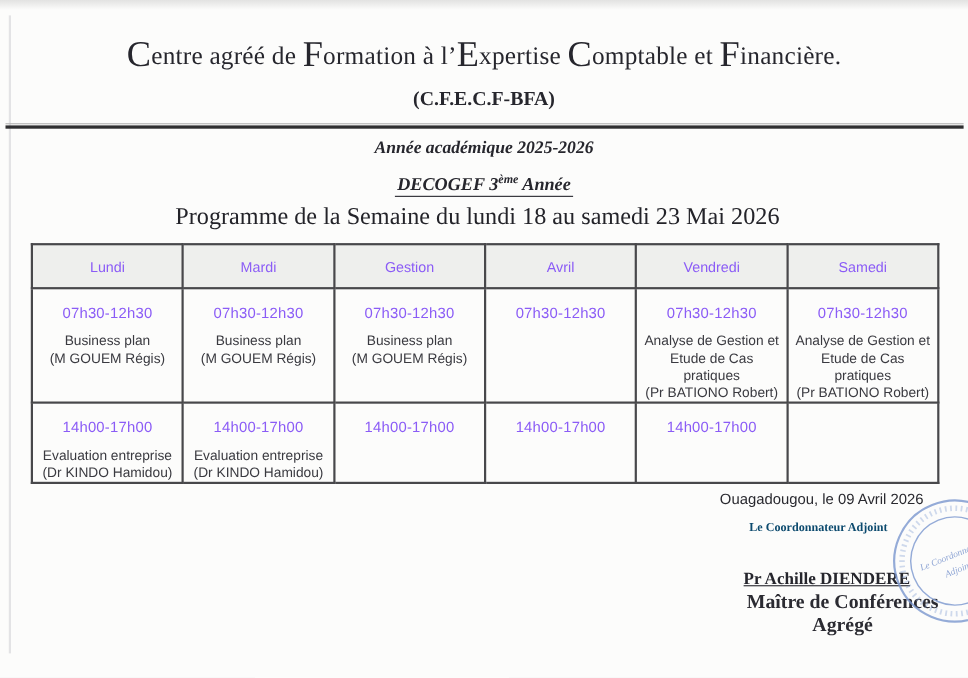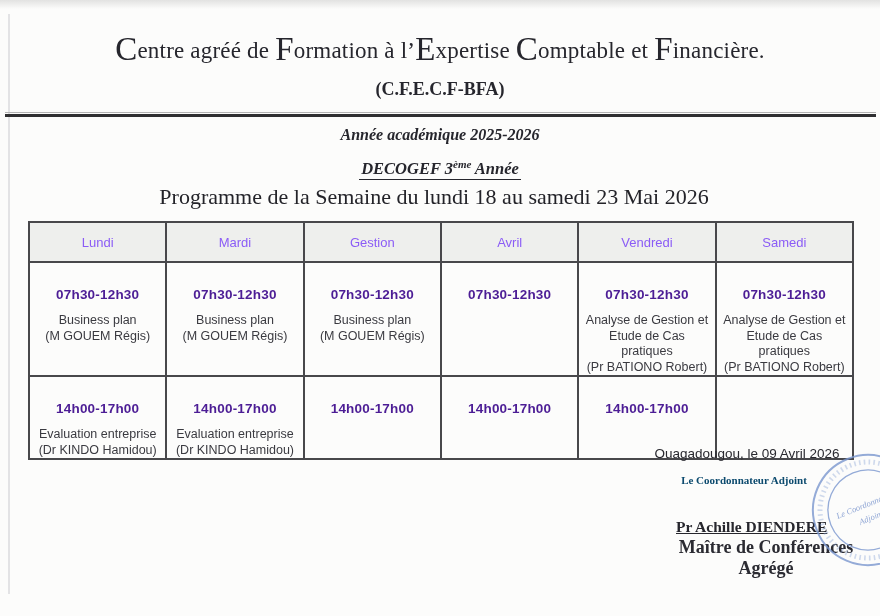--- a/index.html
+++ b/index.html
@@ -61,22 +61,22 @@
     border:2px solid #48484b;padding:0;vertical-align:top;
   }
   table.sched tr.day-row{height:40px;}
   table.sched tr.day-row th{
     vertical-align:middle;text-align:center;
     font-size:13px;font-weight:normal;background:#eeefed;color:#8b5cf6;margin-top:31px;
   }
   table.sched tr.slot-row-0{height:94px;}
   table.sched tr.slot-row-1{height:64px;}
   .time{
-    text-align:center;font-weight:bold;font-size:13.5px;
-    padding-top:24px;letter-spacing:.2px;color:#4c1d95;
+    text-align:center;font-weight:normal;font-size:13.5px;
+    padding-top:14px;letter-spacing:.2px;color:#8b5cf6;
   }
   .course{
     text-align:center;font-size:12.5px;line-height:1.24;
     margin-top:11px;padding:0 3px;color:#3a3a40;
   }
   
   .place-date{
     position:absolute;left:638px;top:446px;width:218px;text-align:center;
     font-family:"Liberation Sans",sans-serif;font-size:13.5px;font-weight:normal;color:#29292f;
   }

